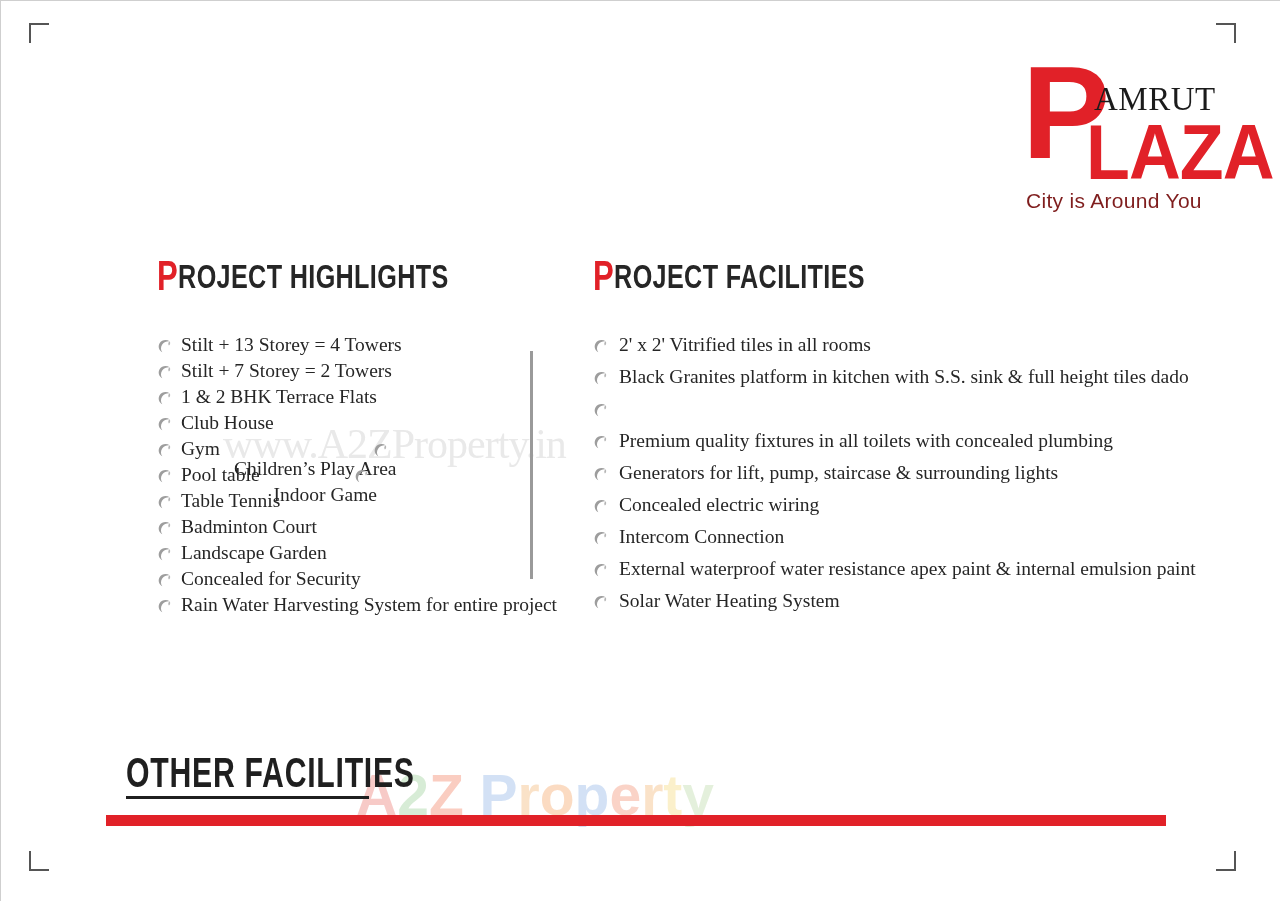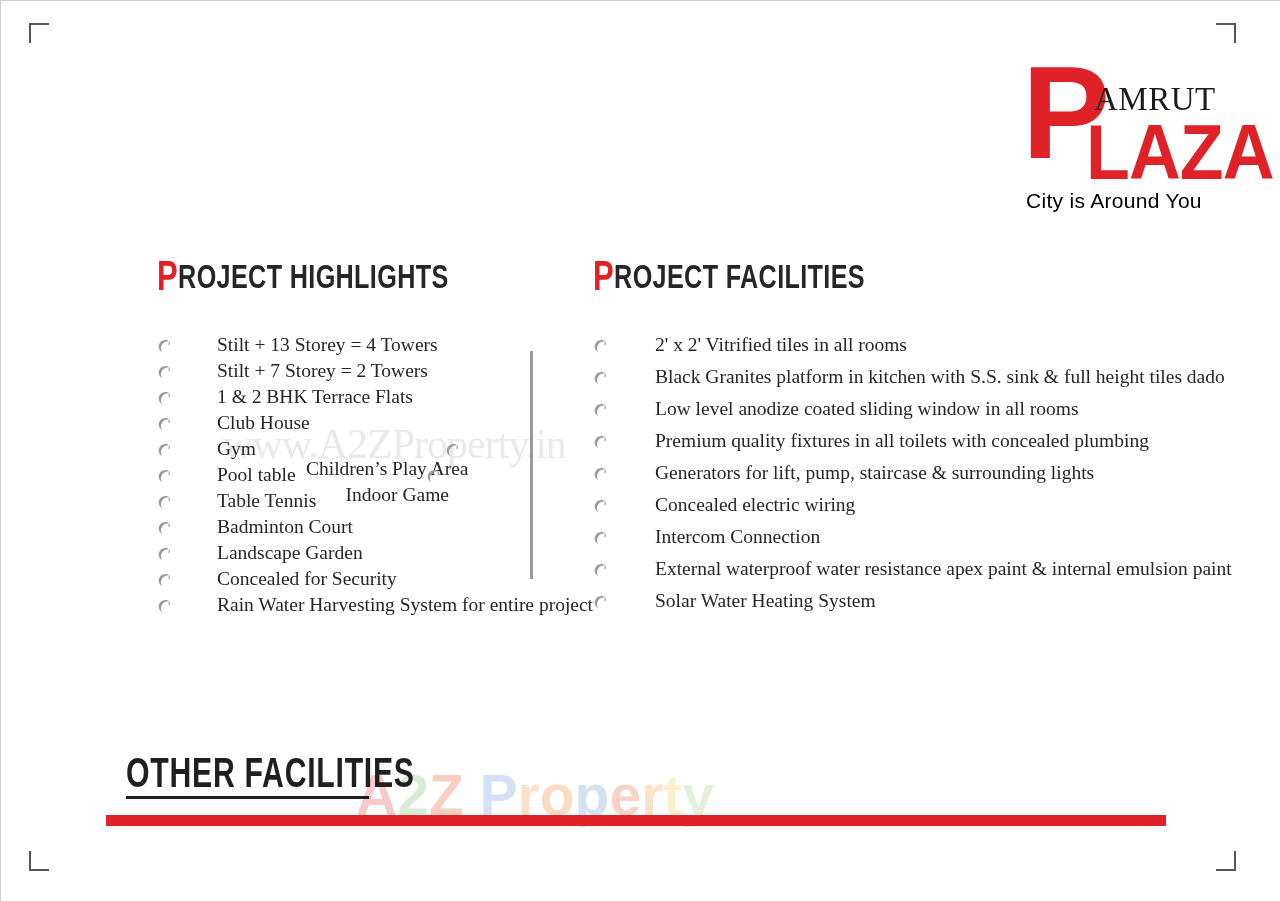--- a/index.html
+++ b/index.html
@@ -62,21 +62,21 @@
     font-size:78px;line-height:78px;
     color:#E12128;
     transform:scaleX(0.92);
     transform-origin:left top;
     letter-spacing:-1px;
   }
   .logo-tagline{
     position:absolute;left:4px;top:143px;
     font-family:"Liberation Sans", sans-serif;
     font-size:21px;line-height:21px;
-    color:#000000;
+    color:#7f1d1d;
     letter-spacing:0.3px;
     white-space:nowrap;
   }
 
   
   .sec-head{
     position:absolute;
     font-family:"Liberation Sans", sans-serif;
     font-weight:bold;
     font-size:34px;line-height:34px;
@@ -99,21 +99,21 @@
   .list{position:absolute;}
   .li{
     position:relative;
     display:flex;
     align-items:flex-start;
     font-family:"Liberation Serif", serif;
     font-size:19.5px;
     color:#262626;
     white-space:nowrap;
   }
-  .li .txt{display:inline-block;margin-left:36px;}
+  .li .txt{display:inline-block;}
   .bullet{
     flex:0 0 auto;
     width:15px;height:15px;
     margin-right:9px;
     margin-top:5px;
     position:relative;
   }
   .bullet svg{display:block;}
 
   #list-highlights{left:156px;top:333px;width:420px;}
@@ -360,21 +360,20 @@
           </span>
           <span class="txt">Black Granites platform in kitchen with S.S. sink &amp; full height tiles dado</span>
         </div>
         <div class="li">
           <span class="bullet">
             <svg width="15" height="15" viewBox="0 0 15 15" aria-hidden="true">
               <path d="M12.6 2.2 C9.2 0.1 4.6 1.0 2.6 4.3 C0.7 7.5 1.9 11.6 5.3 13.3 C3.6 10.9 3.5 7.8 5.2 5.4 C6.9 3.0 9.8 2.0 12.6 2.2 Z" fill="#9d9d9d"></path>
               <path d="M12.6 2.2 C11.0 3.6 10.9 5.3 11.9 6.6 C13.3 5.6 13.6 3.6 12.6 2.2 Z" fill="#b5b5b5"></path>
             </svg>
           </span>
-          <span class="txt">Low level anodize coated sliding window in all rooms</span>
         </div>
         <div class="li">
           <span class="bullet">
             <svg width="15" height="15" viewBox="0 0 15 15" aria-hidden="true">
               <path d="M12.6 2.2 C9.2 0.1 4.6 1.0 2.6 4.3 C0.7 7.5 1.9 11.6 5.3 13.3 C3.6 10.9 3.5 7.8 5.2 5.4 C6.9 3.0 9.8 2.0 12.6 2.2 Z" fill="#9d9d9d"></path>
               <path d="M12.6 2.2 C11.0 3.6 10.9 5.3 11.9 6.6 C13.3 5.6 13.6 3.6 12.6 2.2 Z" fill="#b5b5b5"></path>
             </svg>
           </span>
           <span class="txt">Premium quality fixtures in all toilets with concealed plumbing</span>
         </div>

